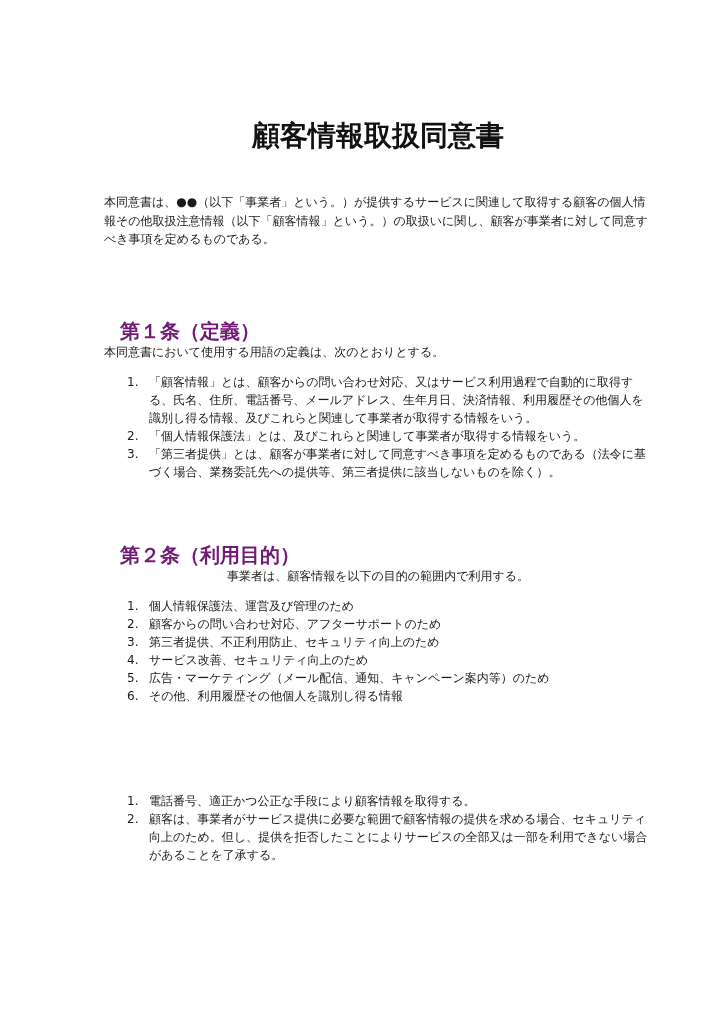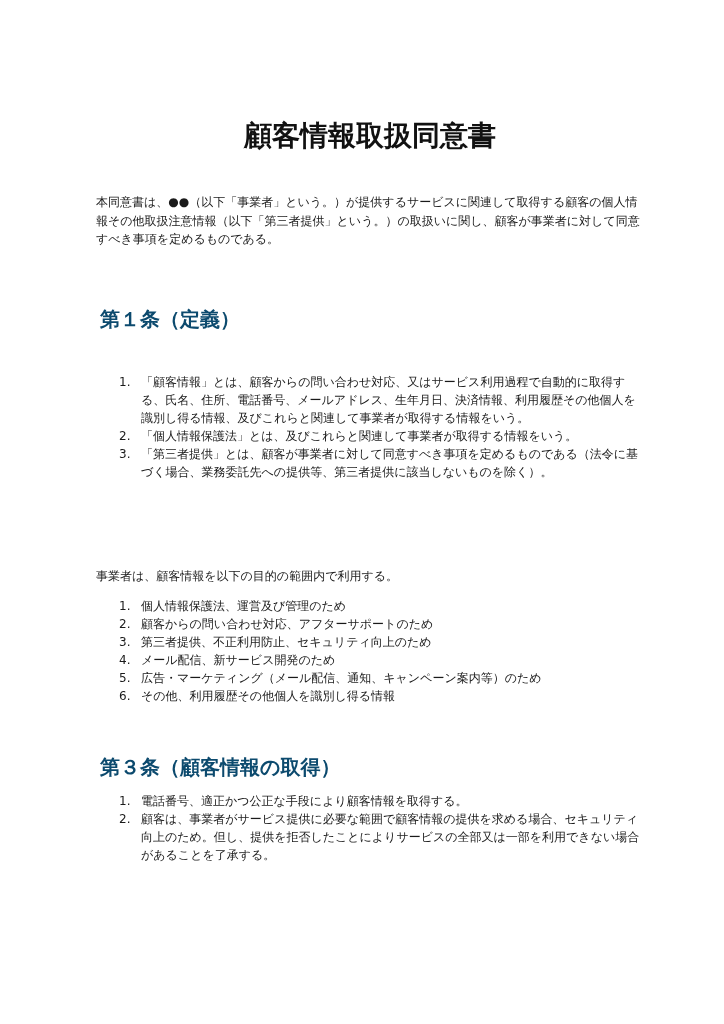--- a/index.html
+++ b/index.html
@@ -10,21 +10,21 @@
   body {
     width: 724px;
     height: 1024px;
     position: relative;
     overflow: hidden;
     font-family: "DejaVu Sans", "Liberation Sans", sans-serif;
     color: #1a1a1a;
   }
   .page {
     position: absolute;
-    left: 8px; top: 0;
+    left: 16px; top: 0;
     width: 592px; height: 1024px;
     background: #ffffff;
   }
   .title {
     position: absolute;
     top: 118px;
     left: 0;
     width: 724px;
     text-align: center;
     font-size: 28px;
@@ -42,22 +42,22 @@
   .para {
     font-size: 12px;
     line-height: 18.5px;
     margin: 0;
     color: #1a1a1a;
   }
   .heading {
     font-size: 20px;
     font-weight: bold;
     line-height: 26px;
-    margin: 4px;
-    color: #0c4a6e;
+    margin: 16px;
+    color: #701a75;
   }
   ol.items {
     list-style: none;
     margin: 0;
     padding: 0;
   }
   ol.items li {
     display: flex;
     font-size: 12px;
     line-height: 18px;
@@ -74,78 +74,81 @@
   }
 </style>
 </head>
 <body>
 
 <div class="page">
 
   <h1 class="title">顧客情報取扱同意書</h1>
 
   <div class="block" style="top:193px;">
-    <p class="para">本同意書は、●●（以下「事業者」という。）が提供するサービスに関連して取得する顧客の個人情報その他取扱注意情報（以下「第三者提供」という。）の取扱いに関し、顧客が事業者に対して同意すべき事項を定めるものである。</p>
+    <p class="para">本同意書は、●●（以下「事業者」という。）が提供するサービスに関連して取得する顧客の個人情報その他取扱注意情報（以下「顧客情報」という。）の取扱いに関し、顧客が事業者に対して同意すべき事項を定めるものである。</p>
   </div>
 
   <div class="block" style="top:302px;">
     <h2 class="heading">第１条（定義）</h2>
+  </div>
+  <div class="block" style="top:343px;">
+    <p class="para">本同意書において使用する用語の定義は、次のとおりとする。</p>
   </div>
   <div class="block" style="top:373px;">
     <ol class="items">
       <li>
         <span class="num">1.</span>
         <span class="txt">「顧客情報」とは、顧客からの問い合わせ対応、又はサービス利用過程で自動的に取得する、氏名、住所、電話番号、メールアドレス、生年月日、決済情報、利用履歴その他個人を識別し得る情報、及びこれらと関連して事業者が取得する情報をいう。</span>
       </li>
       <li>
         <span class="num">2.</span>
         <span class="txt">「個人情報保護法」とは、及びこれらと関連して事業者が取得する情報をいう。</span>
       </li>
       <li>
         <span class="num">3.</span>
         <span class="txt">「第三者提供」とは、顧客が事業者に対して同意すべき事項を定めるものである（法令に基づく場合、業務委託先への提供等、第三者提供に該当しないものを除く）。</span>
       </li>
     </ol>
   </div>
 
-  <div class="block" style="top:567px;">
+  <div class="block" style="top:526px;">
+    <h2 class="heading">第２条（利用目的）</h2>
+  </div>
+  <div class="block" style="top:567px;text-align:center;">
     <p class="para">事業者は、顧客情報を以下の目的の範囲内で利用する。</p>
   </div>
   <div class="block" style="top:597px;">
     <ol class="items">
       <li>
         <span class="num">1.</span>
         <span class="txt">個人情報保護法、運営及び管理のため</span>
       </li>
       <li>
         <span class="num">2.</span>
         <span class="txt">顧客からの問い合わせ対応、アフターサポートのため</span>
       </li>
       <li>
         <span class="num">3.</span>
         <span class="txt">第三者提供、不正利用防止、セキュリティ向上のため</span>
       </li>
       <li>
         <span class="num">4.</span>
-        <span class="txt">メール配信、新サービス開発のため</span>
+        <span class="txt">サービス改善、セキュリティ向上のため</span>
       </li>
       <li>
         <span class="num">5.</span>
         <span class="txt">広告・マーケティング（メール配信、通知、キャンペーン案内等）のため</span>
       </li>
       <li>
         <span class="num">6.</span>
         <span class="txt">その他、利用履歴その他個人を識別し得る情報</span>
       </li>
     </ol>
   </div>
 
-  <div class="block" style="top:750px;">
-    <h2 class="heading">第３条（顧客情報の取得）</h2>
-  </div>
   <div class="block" style="top:792px;">
     <ol class="items">
       <li>
         <span class="num">1.</span>
         <span class="txt">電話番号、適正かつ公正な手段により顧客情報を取得する。</span>
       </li>
       <li>
         <span class="num">2.</span>
         <span class="txt">顧客は、事業者がサービス提供に必要な範囲で顧客情報の提供を求める場合、セキュリティ向上のため。但し、提供を拒否したことによりサービスの全部又は一部を利用できない場合があることを了承する。</span>
       </li>

